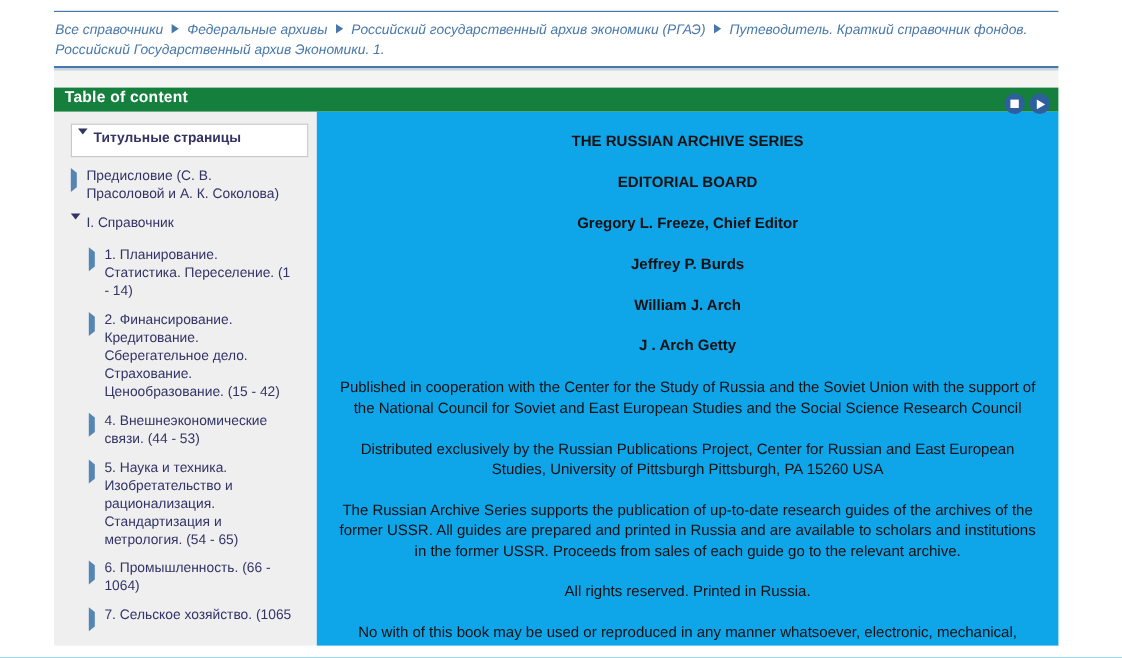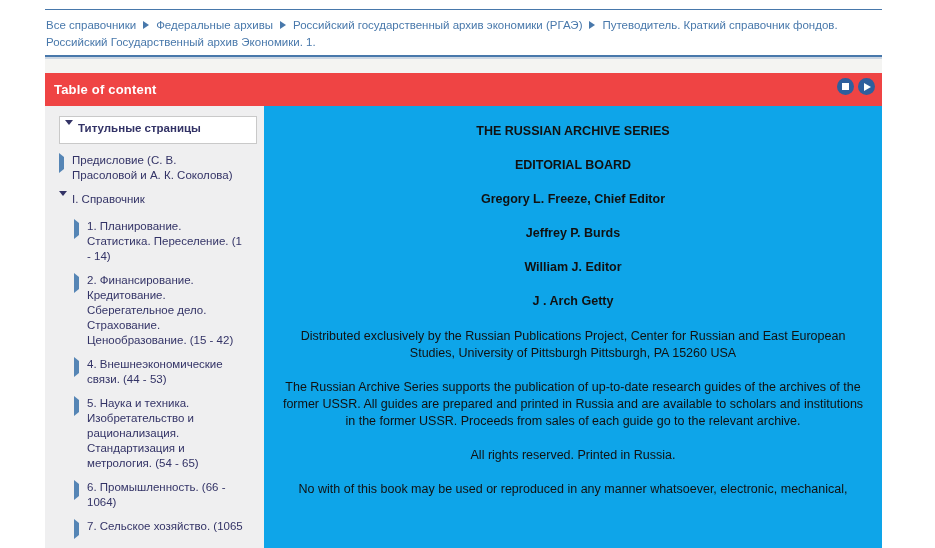--- a/index.html
+++ b/index.html
@@ -13,38 +13,38 @@
 
   
   .top-rule { height: 10px; border-bottom: 1px solid #4878ab; }
 
   
   .breadcrumb {
     padding: 7px 2px 4px 1px;
     font-size: 11.5px; line-height: 17px;
     color: #4878ab;
   }
-  .crumb { color: #4878ab; text-decoration: none; cursor: pointer; }
+  .crumb { color: #4878ab; text-decoration: none; cursor: pointer; font-style: italic; }
   .crumb-sep {
     display: inline-block; width: 0; height: 0;
     border-left: 6px solid #4878ab;
     border-top: 4px solid transparent;
     border-bottom: 4px solid transparent;
     margin: 0 7px 0 7px;
   }
 
   
   .sep-rule { height: 2px; background: #4878ab; }
   .sep-rule2 { height: 2px; background: #ccd6e2; }
   .toolbar-strip { height: 14px; background: #f4f4f2; }
 
   
   .header-bar {
-    height: 33px; background: #ef4444; position: relative;
-    display: flex; align-items: center; padding-left: 9px;
+    height: 20px; background: #15803d; position: relative;
+    display: flex; align-items: flex-start; padding-left: 9px;
   }
   .header-bar .bar-title {
     color: #ffffff; font-weight: bold; font-size: 13px; letter-spacing: .2px;
   }
   .bar-buttons { position: absolute; right: 7px; top: 5px; display: flex; gap: 4px; }
   .bar-btn {
     width: 17px; height: 17px; border-radius: 50%;
     background: #2e5f9d; border: none; padding: 0; cursor: pointer;
     display: flex; align-items: center; justify-content: center;
   }
@@ -178,23 +178,24 @@
         <span>7. Сельское хозяйство. (1065</span>
       </div>
 
     </div>
 
     <div class="main">
       <div class="heading" style="margin-top:4px">THE RUSSIAN ARCHIVE SERIES</div>
       <div class="heading">EDITORIAL BOARD</div>
       <div class="heading">Gregory L. Freeze, Chief Editor</div>
       <div class="heading">Jeffrey P. Burds</div>
-      <div class="heading">William J. Editor</div>
+      <div class="heading">William J. Arch</div>
       <div class="heading">J . Arch Getty</div>
 
+      <p class="para">Published in cooperation with the Center for the Study of Russia and the Soviet Union with the support of the National Council for Soviet and East European Studies and the Social Science Research Council</p>
       <p class="para">Distributed exclusively by the Russian Publications Project, Center for Russian and East European Studies, University of Pittsburgh Pittsburgh, PA 15260 USA</p>
       <p class="para">The Russian Archive Series supports the publication of up-to-date research guides of the archives of the former USSR. All guides are prepared and printed in Russia and are available to scholars and institutions in the former USSR. Proceeds from sales of each guide go to the relevant archive.</p>
       <p class="para">All rights reserved. Printed in Russia.</p>
       <p class="para">No with of this book may be used or reproduced in any manner whatsoever, electronic, mechanical,</p>
     </div>
 
   </div>
 </div>
 
 </body></html>

